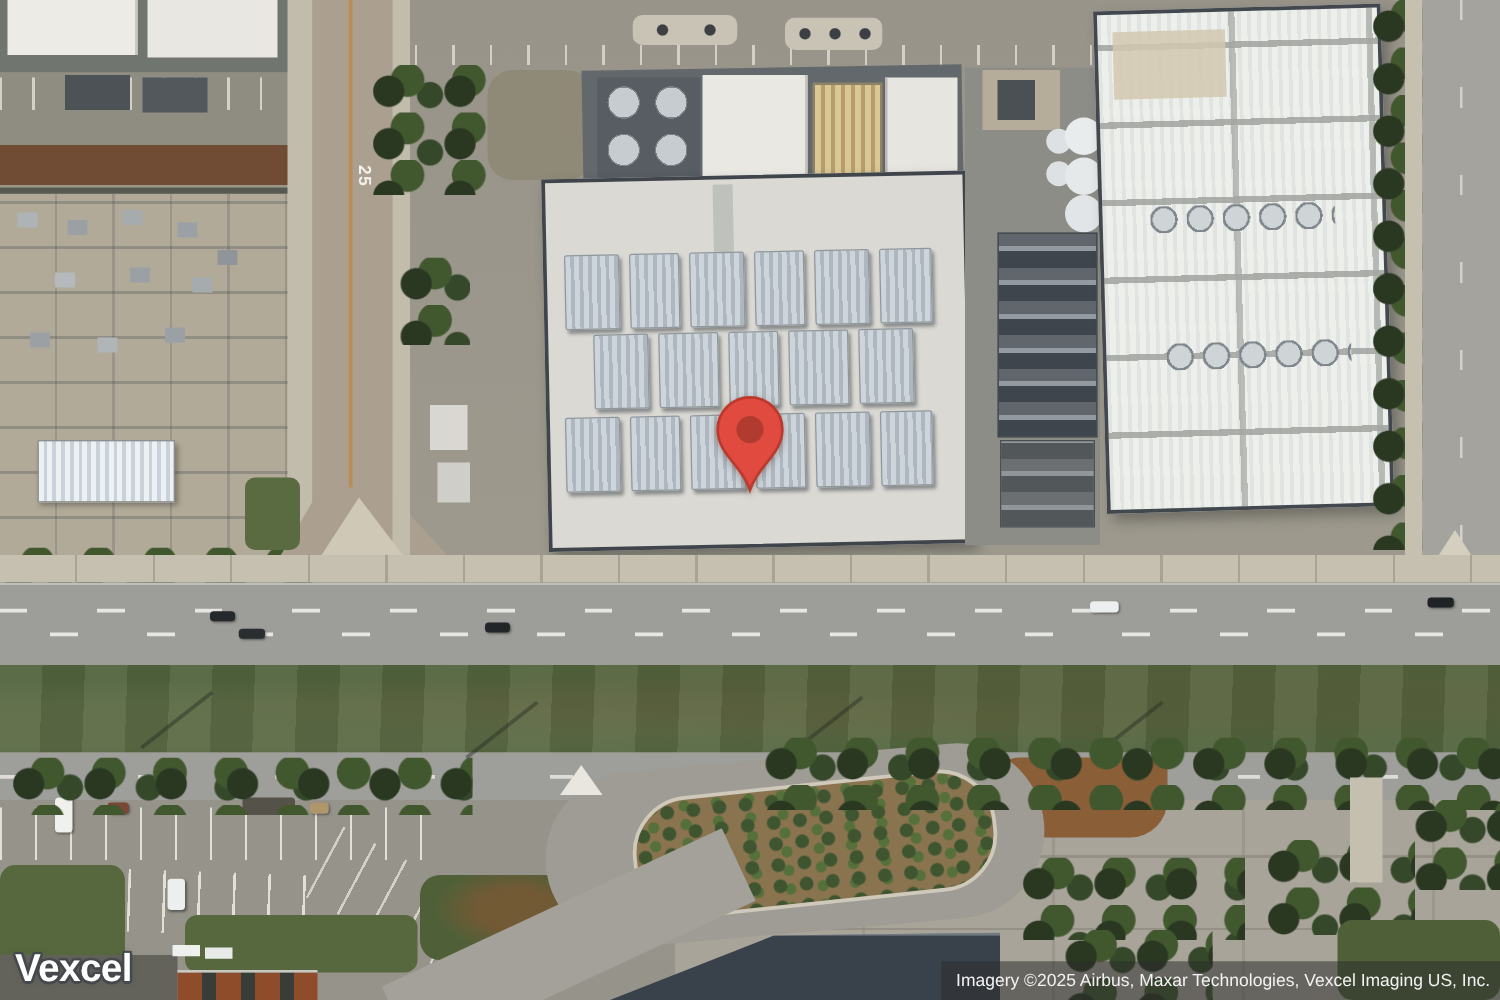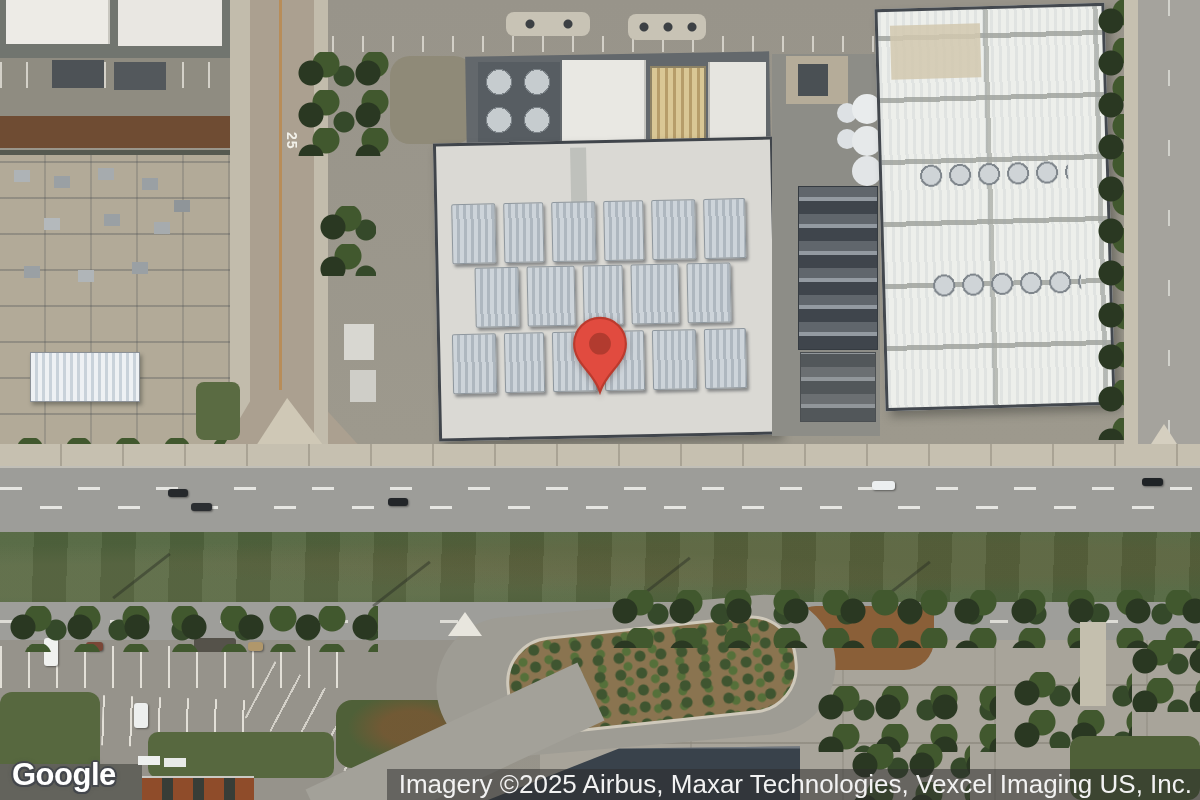--- a/index.html
+++ b/index.html
@@ -204,21 +204,21 @@
   .path-plaza{left:1080px;top:622px;width:26px;height:84px;background:#c4bfae;}
   .plaza-green-br{left:1070px;top:736px;width:130px;height:64px;background:#4f6038;border-radius:12px;}
 
   
   .pin{filter:drop-shadow(0 2px 3px rgba(60,30,20,.35));}
   .google-logo{left:12px;top:757px;font-size:31px;font-weight:700;letter-spacing:-.5px;color:#fff;
     text-shadow:2px 0 0 #45484d,-2px 0 0 #45484d,0 2px 0 #45484d,0 -2px 0 #45484d,
       1.5px 1.5px 0 #45484d,-1.5px 1.5px 0 #45484d,1.5px -1.5px 0 #45484d,-1.5px -1.5px 0 #45484d,
       0 0 5px rgba(60,64,67,.55);}
   .attribution{right:0;bottom:0;height:31px;line-height:31px;background:rgba(45,45,45,.52);
-    color:#f2f2f2;font-size:26px;padding:0 8px 0 12px;white-space:nowrap;}
+    color:#f2f2f2;font-size:14px;padding:0 8px 0 12px;white-space:nowrap;}
 </style>
 </head>
 <body>
 
 <div class="stage">
   <div class="abs ground"></div>
 
   <div class="abs tl-pad"></div>
   <div class="abs tl-roof1"></div>
   <div class="abs tl-roof2"></div>
@@ -343,15 +343,15 @@
   <div class="abs pt3 treerow"></div>
   <div class="abs pt4 treerow"></div>
   <div class="abs path-plaza"></div>
   <div class="abs plaza-green-br shrubtile"></div>
 
   <svg class="abs pin" viewBox="0 0 24 34" style="left:571px;top:314px;width:58px;height:85px;">
     <path d="M12 1C6.1 1 1.3 5.8 1.3 11.7c0 4.5 2.4 7.6 5.2 11 2 2.4 4.2 5.1 5.5 8.9 1.3-3.8 3.5-6.5 5.5-8.9 2.8-3.4 5.2-6.5 5.2-11C22.7 5.8 17.9 1 12 1z" fill="#e14b3f" stroke="#bc3a2d" stroke-width="0.9"></path>
     <circle cx="12" cy="11.7" r="4.5" fill="#b23b2f"></circle>
   </svg>
 
-  <div class="abs google-logo">Google</div>
+  <div class="abs google-logo">Vexcel</div>
   <div class="abs attribution">Imagery ©2025 Airbus, Maxar Technologies, Vexcel Imaging US, Inc.</div>
 </div>
 
 </body></html>

